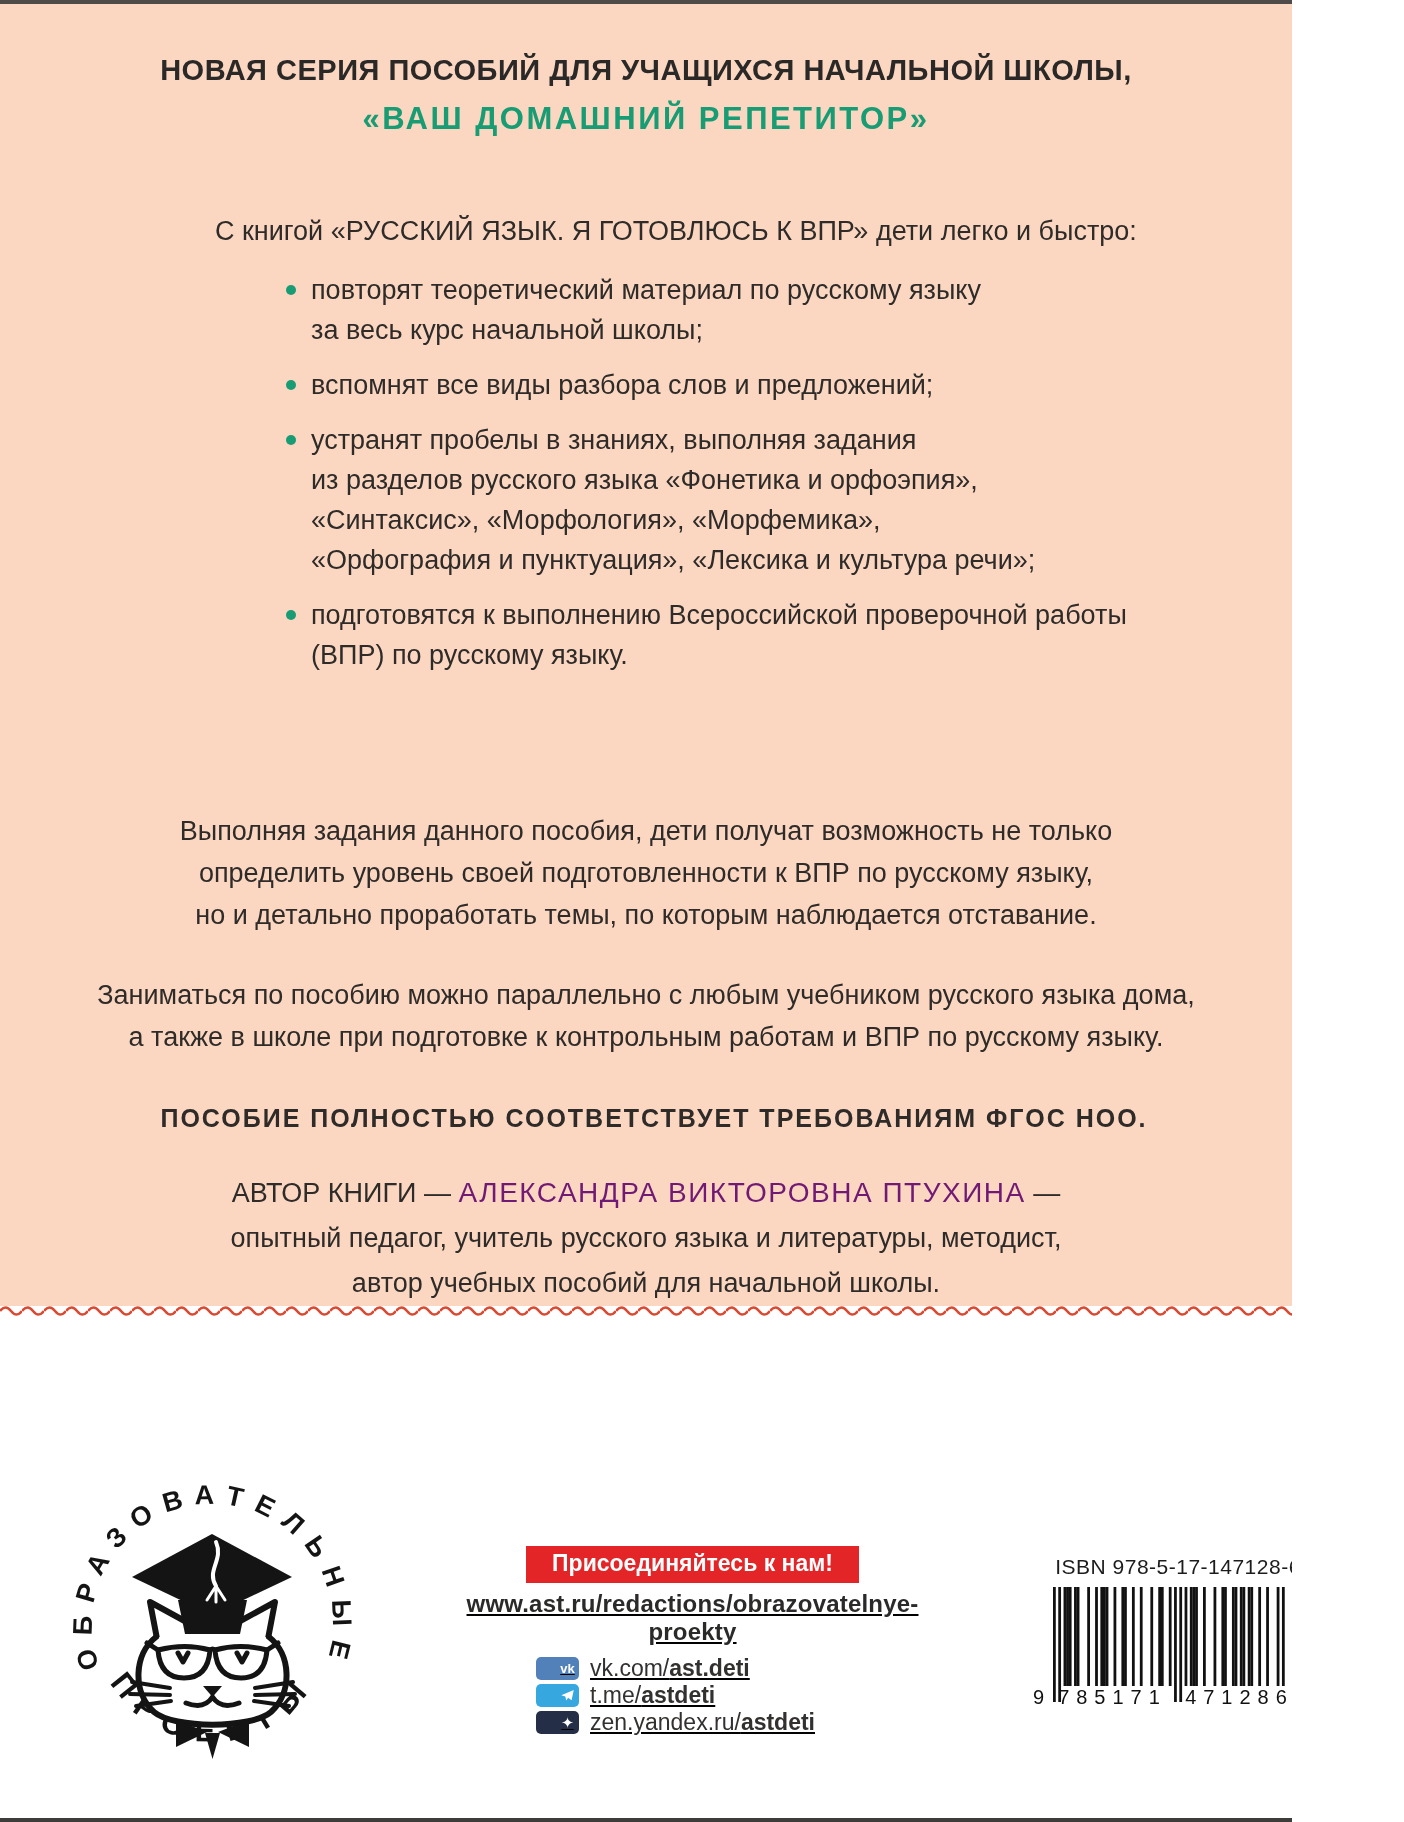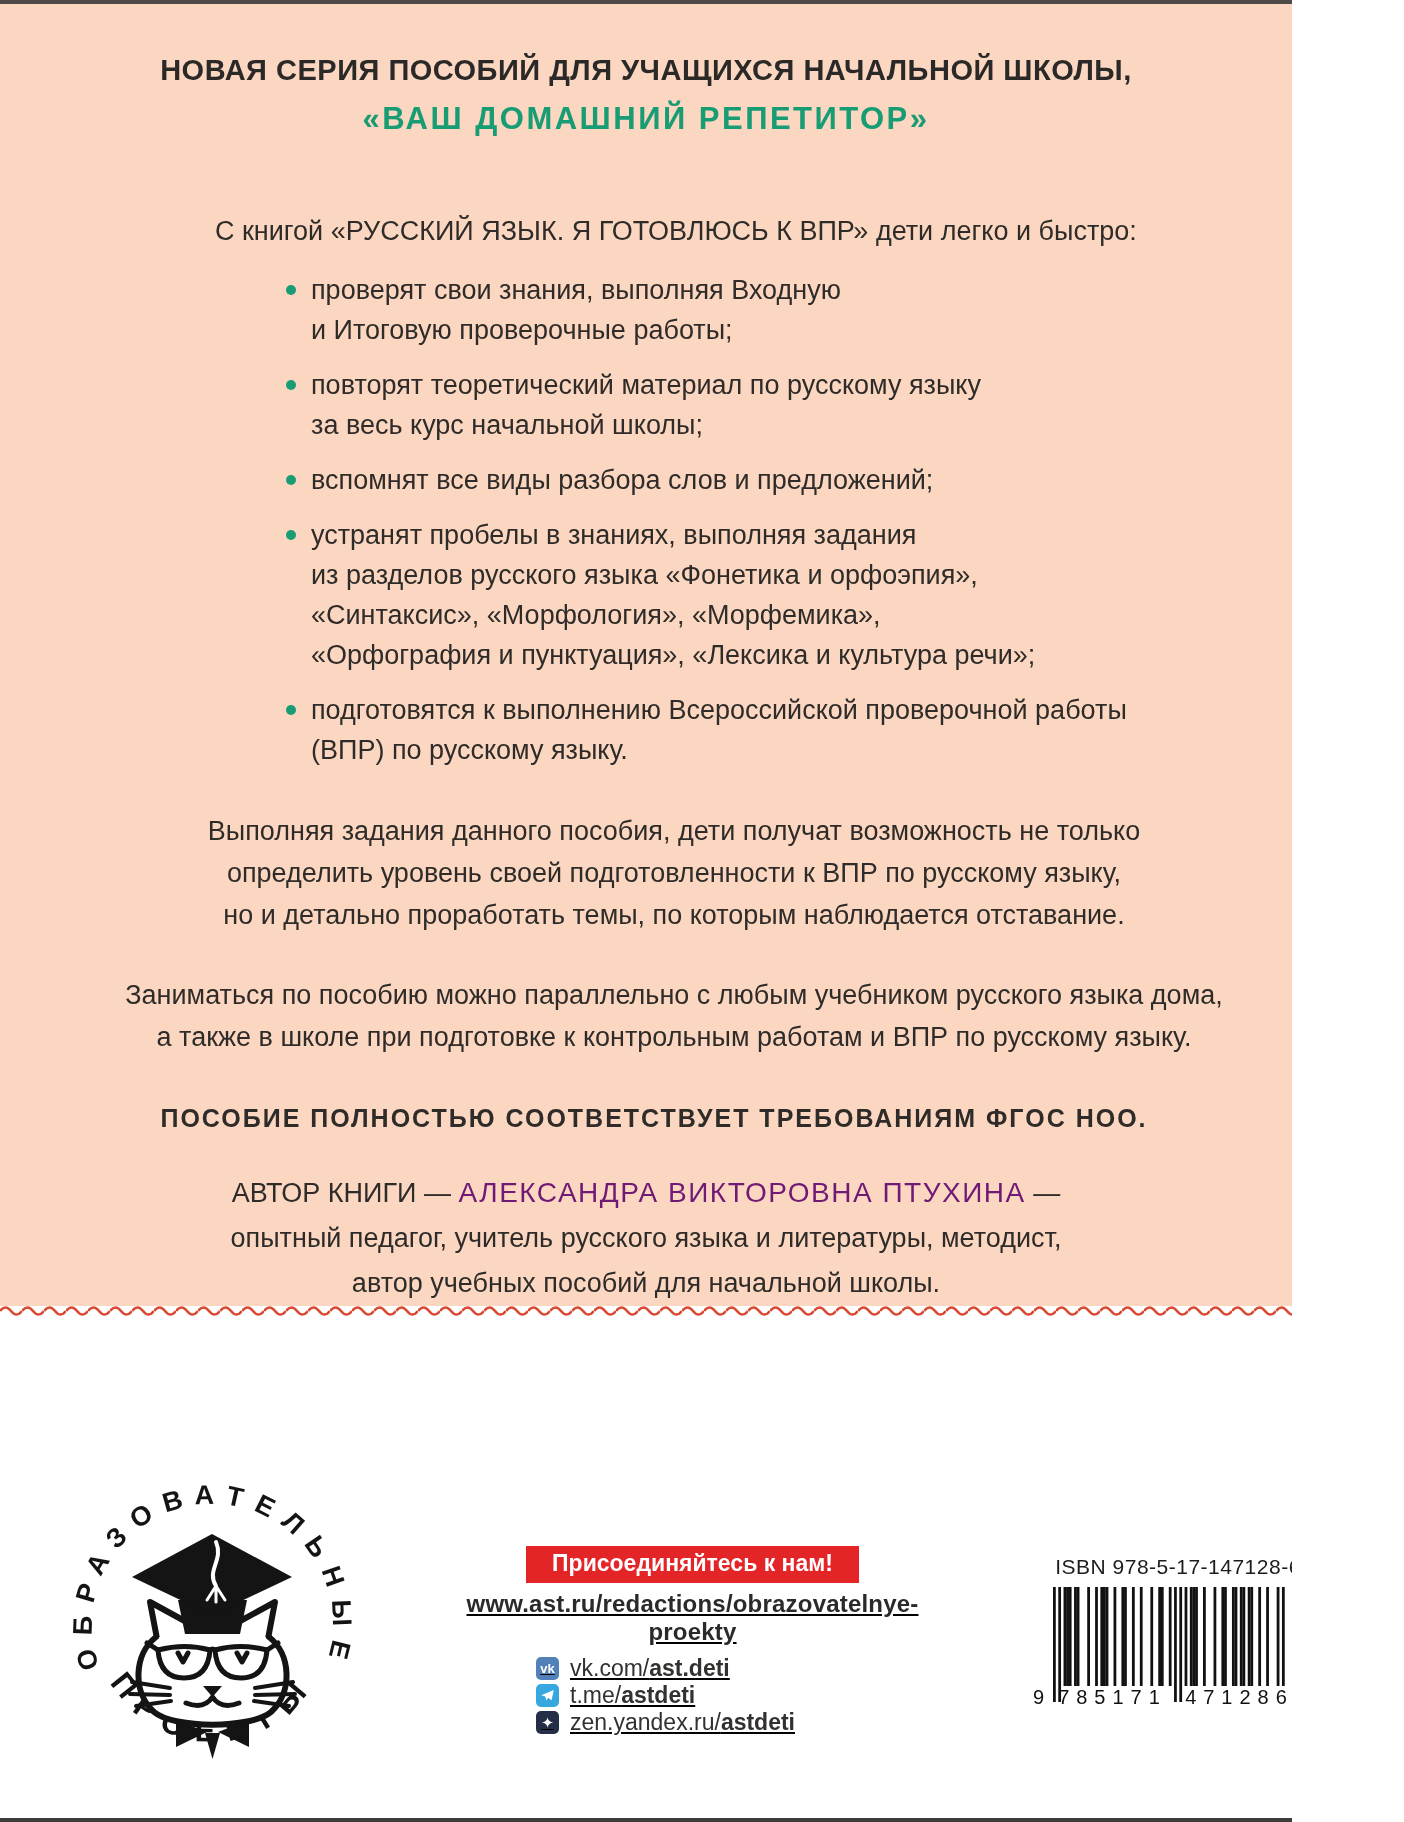--- a/index.html
+++ b/index.html
@@ -26,21 +26,21 @@
   .intro { position: absolute; top: 212px; left: 215px; font-size: 27px; color: #2e2b29; }
 
   .bullets { position: absolute; top: 266px; left: 286px; width: 860px;
              list-style: none; margin: 0; padding: 0; }
   .bullets li { position: relative; padding-left: 25px; font-size: 27px; line-height: 40px;
                 color: #2e2b29; white-space: pre-line; margin-bottom: 15px; }
   .bullets li::before { content: ""; position: absolute; left: 0; top: 15px;
                         width: 10px; height: 10px; border-radius: 50%; background: #179c73; }
 
   .para { position: absolute; width: 100%; margin: 0; text-align: center;
-          font-size: 27px; line-height: 42px; color: #2e2b29; white-space: pre-line; padding-left: 28px; }
+          font-size: 27px; line-height: 42px; color: #2e2b29; white-space: pre-line; }
   .para-1 { top: 806px; }
   .para-2 { top: 970px; }
 
   .fgos { position: absolute; top: 1092px; width: 100%; margin: 8px; text-align: center;
           font-size: 25px; font-weight: bold; letter-spacing: 2px; color: #2e2b29; }
 
   .author-block { position: absolute; top: 1166px; width: 100%; text-align: center;
                   font-size: 27px; line-height: 45px; color: #2e2b29; }
   .author-name { color: #701a75; font-weight: normal; font-size: 28px; letter-spacing: 1.5px; }
   .author-desc { white-space: pre-line; margin: 0; }
@@ -51,21 +51,21 @@
   .logo-svg { position: absolute; left: 70px; top: 1482px; }
 
   .join-col { position: absolute; left: 440px; top: 1546px; width: 505px; text-align: center; text-decoration: underline; }
   .join-banner { display: inline-block; background: #e42528; color: #ffffff;
                  font-weight: bold; font-size: 23px; padding: 4px 26px 6px; }
   .site-url { margin-top: 7px; font-size: 24px; font-weight: bold; color: #2b2a29; letter-spacing: .2px; }
   .socials { margin: 10px 0 0 96px; text-align: left; }
   .social-row { display: flex; align-items: center; gap: 11px; height: 25px;
                 font-size: 23px; color: #33312f; margin-bottom: 2px; }
   .icon-box { width: 23px; height: 23px; border-radius: 5px; flex: 0 0 23px;
-              display: flex; align-items: center; justify-content: center; }
+              display: flex; align-items: center; justify-content: center; padding-left: 20px; }
   .icon-vk { background: #5181b8; }
   .icon-telegram { background: #36a8df; }
   .icon-zen { background: #242e47; }
   .icon-box .vk-glyph { color: #fff; font-weight: bold; font-size: 13px; line-height: 1; }
   .icon-box .zen-glyph { color: #fff; font-size: 15px; line-height: 1; }
   .bold { font-weight: bold; }
 
   .isbn-block { position: absolute; left: 1045px; top: 1555px; width: 266px; text-align: center; }
   .isbn-text { font-size: 21px; color: #1c1c1c; letter-spacing: .5px; }
   #barcode { display: block; margin: 8px auto 0; }
@@ -82,22 +82,20 @@
 
   <div class="peach">
     <div class="heading">
       <div>НОВАЯ СЕРИЯ ПОСОБИЙ ДЛЯ УЧАЩИХСЯ НАЧАЛЬНОЙ ШКОЛЫ,</div>
       <div class="series-title">«ВАШ ДОМАШНИЙ РЕПЕТИТОР»</div>
     </div>
 
     <div class="intro">С книгой «РУССКИЙ ЯЗЫК. Я ГОТОВЛЮСЬ К ВПР» дети легко и быстро:</div>
 
     <ul class="bullets">
-        <li>проверят свои знания, выполняя Входную
-и Итоговую проверочные работы;</li>
         <li>повторят теоретический материал по русскому языку
 за весь курс начальной школы;</li>
         <li>вспомнят все виды разбора слов и предложений;</li>
         <li>устранят пробелы в знаниях, выполняя задания
 из разделов русского языка «Фонетика и орфоэпия»,
 «Синтаксис», «Морфология», «Морфемика»,
 «Орфография и пунктуация», «Лексика и культура речи»;</li>
         <li>подготовятся к выполнению Всероссийской проверочной работы
 (ВПР) по русскому языку.</li>
       </ul>

